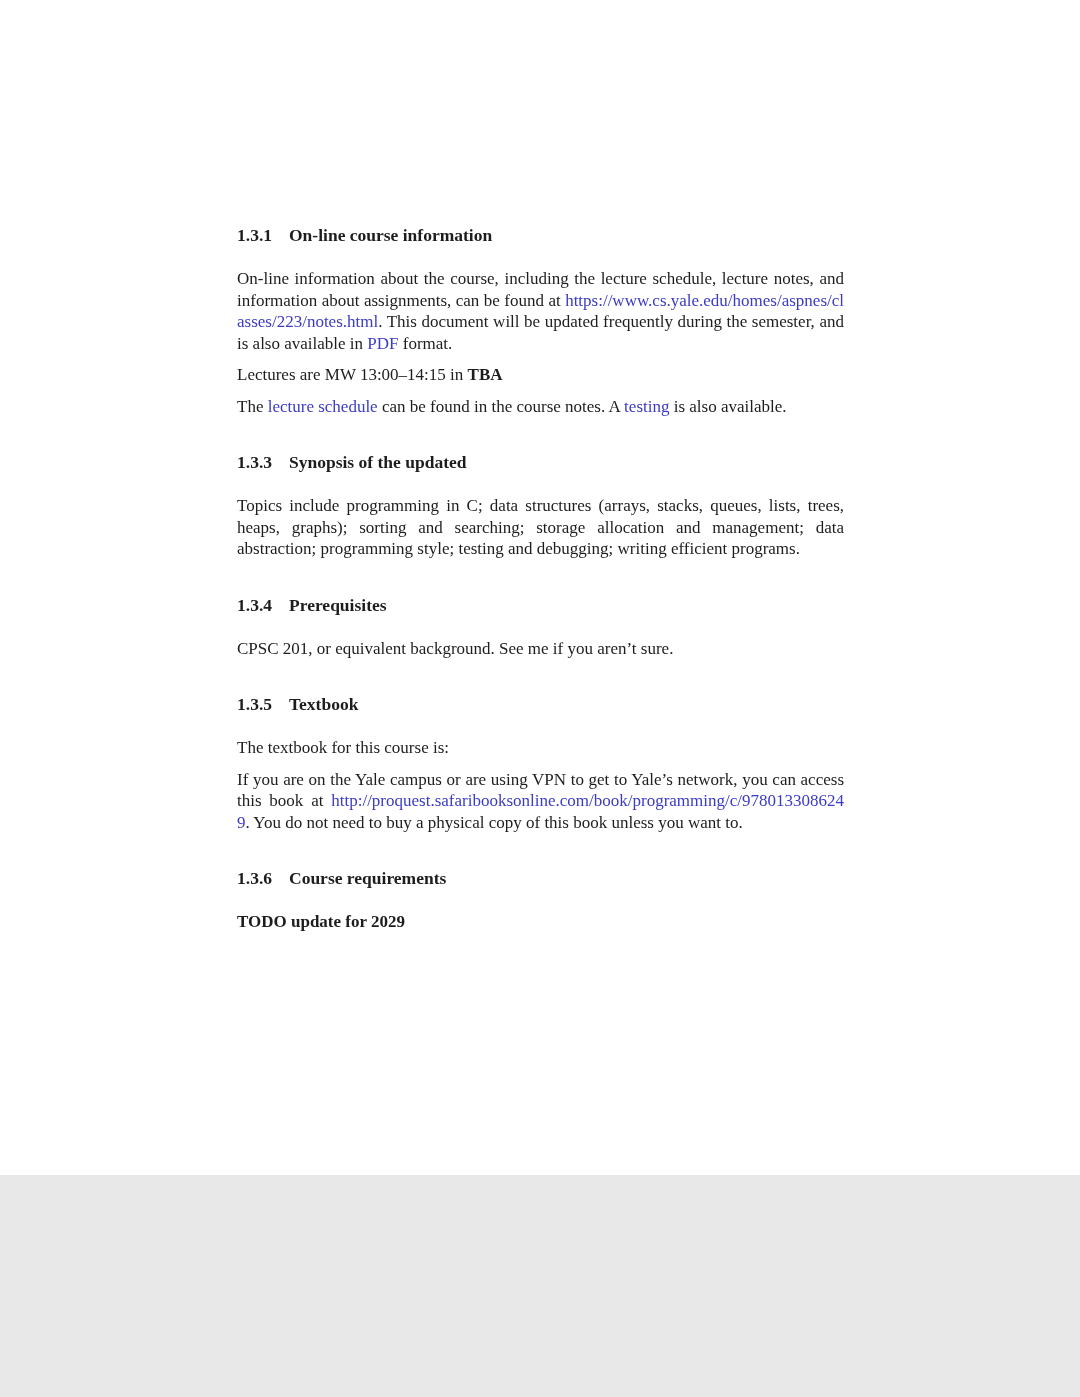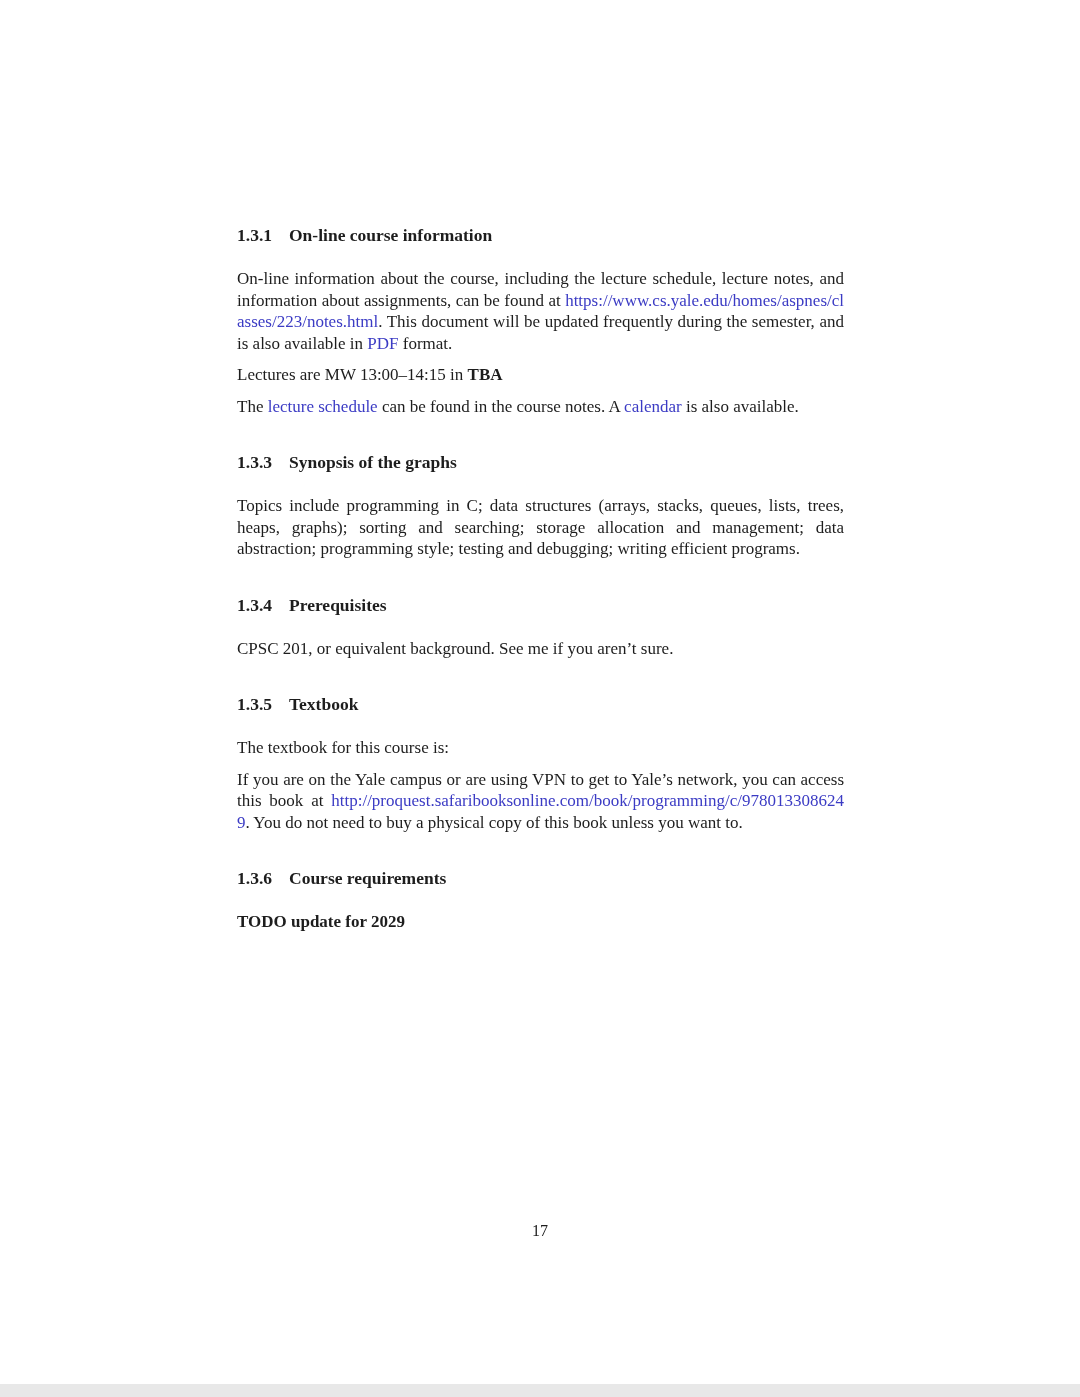--- a/index.html
+++ b/index.html
@@ -1,19 +1,19 @@
 <!DOCTYPE html>
 <html style="--page-bg: #ffffff; --text-color: #1d1d1d; --link-color: #3b3bc4;"><head>
 <meta charset="utf-8">
 <style>
   html, body { margin: 0; padding: 0; background: #e8e8e8; }
   .page {
     position: relative;
     width: 1080px;
-    height: 1384px;
+    height: 1175px;
     background: var(--page-bg, #ffffff);
     color: var(--text-color, #1d1d1d);
     font-family: "Liberation Serif", "DejaVu Serif", serif;
     overflow: hidden;
     margin: 0 auto;
   }
   #content {
     position: absolute;
     left: 237px;
     top: 224px;
@@ -60,24 +60,24 @@
 <body>
 
 <div class="page">
   <div id="content">
       <section>
         <h3><span class="secnum">1.3.1</span><span>On-line course information</span></h3>
         <p><span>On-line information about the course, including the lecture schedule, lecture notes, and information about assignments, can be found at </span><a href="#">https://www.cs.yale.edu/homes/aspnes/classes/223/notes.html</a><span>. This document will be updated frequently during the semester, and is also available in </span><a href="#" class="word-link">PDF</a><span> format.</span></p>
       </section>
       <section>
         <p><span>Lectures are MW 13:00–14:15 in </span><b>TBA</b></p>
-        <p><span>The </span><a href="#" class="word-link">lecture schedule</a><span> can be found in the course notes.  A </span><a href="#" class="word-link">calendar</a><span> is also available.</span></p>
+        <p><span>The </span><a href="#" class="word-link">lecture schedule</a><span> can be found in the course notes.  A </span><a href="#" class="word-link">testing</a><span> is also available.</span></p>
       </section>
       <section>
-        <h3><span class="secnum">1.3.3</span><span>Synopsis of the graphs</span></h3>
+        <h3><span class="secnum">1.3.3</span><span>Synopsis of the updated</span></h3>
         <p><span>Topics include programming in C; data structures (arrays, stacks, queues, lists, trees, heaps, graphs); sorting and searching; storage allocation and management; data abstraction; programming style; testing and debugging; writing efficient programs.</span></p>
       </section>
       <section>
         <h3><span class="secnum">1.3.4</span><span>Prerequisites</span></h3>
         <p><span>CPSC 201, or equivalent background. See me if you aren’t sure.</span></p>
       </section>
       <section>
         <h3><span class="secnum">1.3.5</span><span>Textbook</span></h3>
         <p><span>The textbook for this course is:</span></p>
         <p><span>If you are on the Yale campus or are using VPN to get to Yale’s network, you can access this book at </span><a href="#">http://proquest.safaribooksonline.com/book/programming/c/9780133086249</a><span>.  You do not need to buy a physical copy of this book unless you want to.</span></p>

